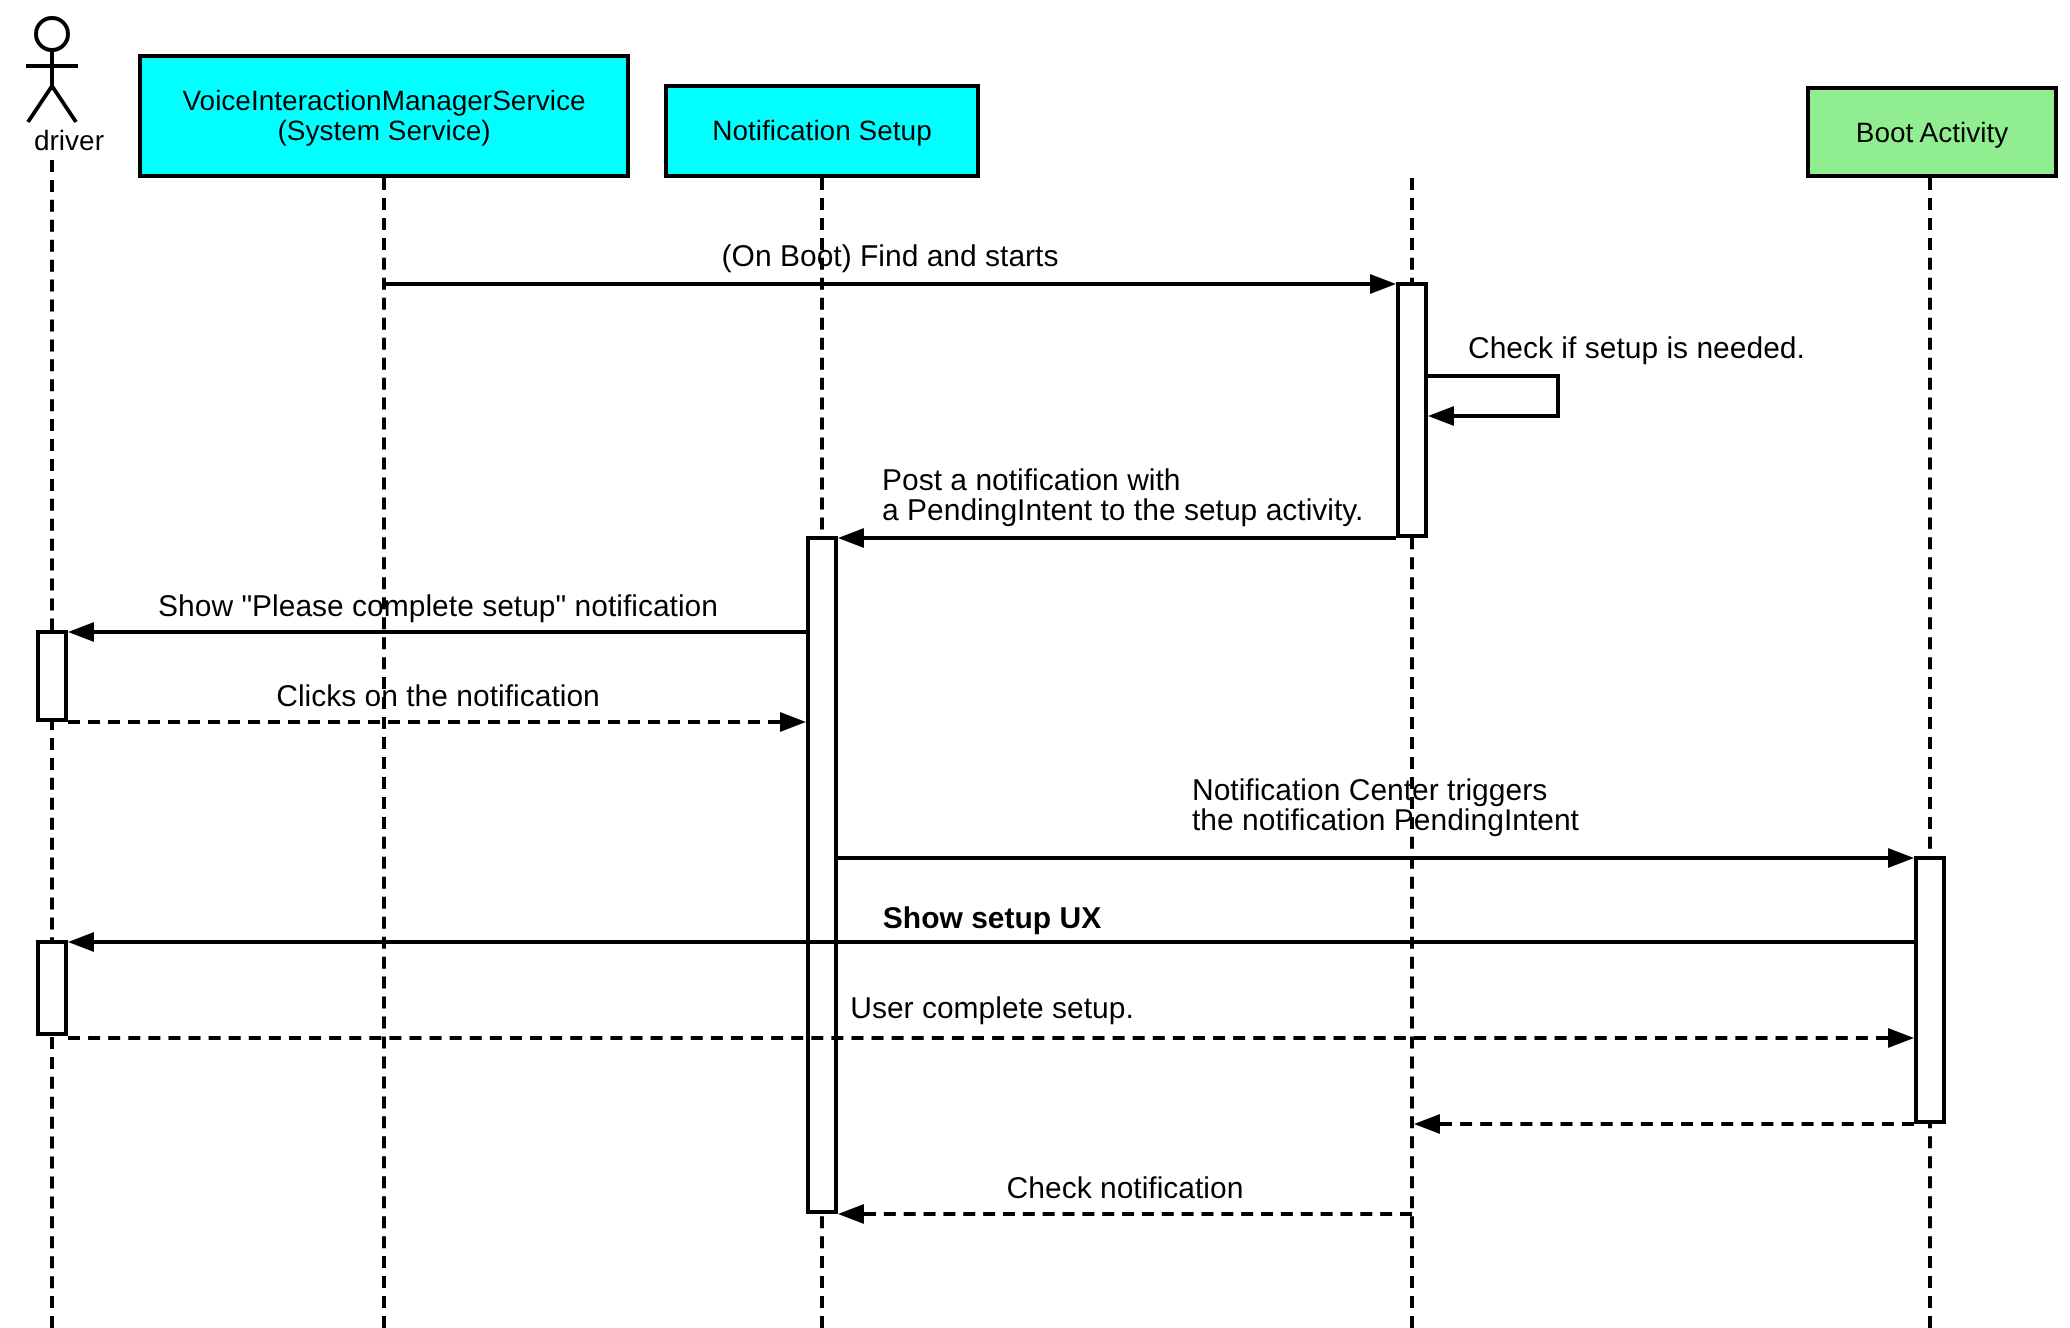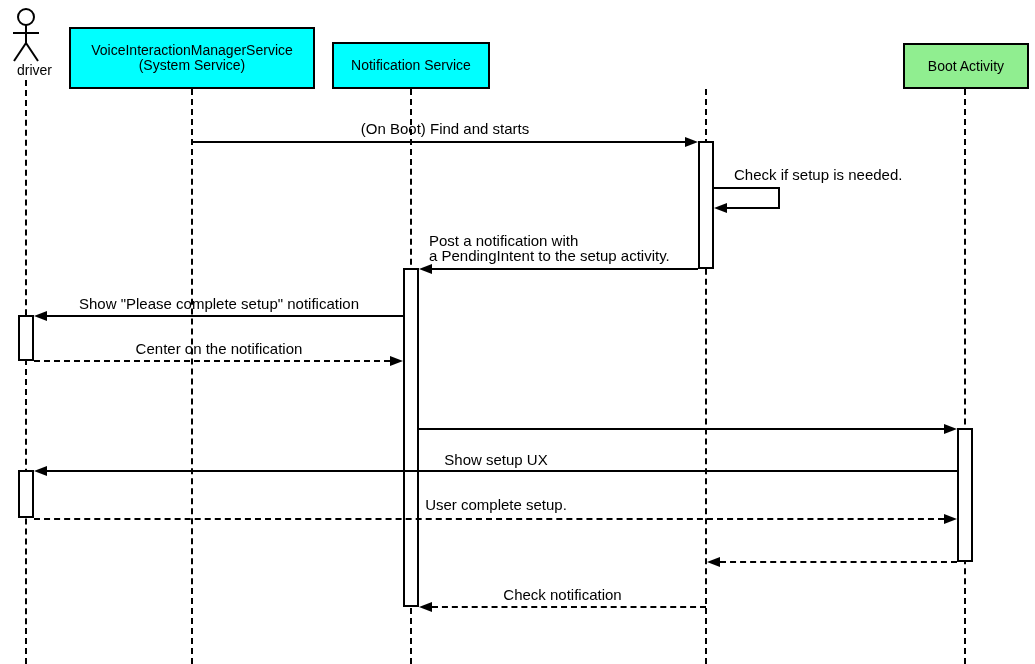--- a/index.html
+++ b/index.html
@@ -30,21 +30,21 @@
     <circle cx="20" cy="12" r="8"></circle>
     <line x1="20" y1="20" x2="20" y2="40"></line>
     <line x1="7" y1="28" x2="33" y2="28"></line>
     <line x1="20" y1="38" x2="8" y2="56"></line>
     <line x1="20" y1="38" x2="32" y2="56"></line>
   </svg>
   <div class="alabel" style="left:0;top:62px;width:52px;">driver</div>
 
   <div class="pbox" style="left: 69px; top: 27px; width: 246px; height: 62px; background-color: rgb(0, 255, 255);">VoiceInteractionManagerService
 (System Service)</div>
-  <div class="pbox" style="left: 332px; top: 42px; width: 158px; height: 47px; background-color: rgb(0, 255, 255);">Notification Service</div>
+  <div class="pbox" style="left: 332px; top: 42px; width: 158px; height: 47px; background-color: rgb(0, 255, 255);">Notification Setup</div>
   <div class="pbox" style="left: 903px; top: 43px; width: 126px; height: 46px; background-color: rgb(144, 238, 144);">Boot Activity</div>
 
   <div class="lifeline" style="left:25px;top:80px;height:584px;"></div>
   <div class="lifeline" style="left:191px;top:89px;height:575px;"></div>
   <div class="lifeline" style="left:410px;top:89px;height:575px;"></div>
   <div class="lifeline" style="left:705px;top:89px;height:575px;"></div>
   <div class="lifeline" style="left:964px;top:89px;height:575px;"></div>
 
   <div class="act" style="left:698px;top:141px;height:128px;"></div>
   <div class="act" style="left:403px;top:268px;height:339px;"></div>
@@ -55,37 +55,39 @@
   <div class="mlabel tc" style="left:192px;top:121px;width:506px;">(On Boot) Find and starts</div>
   <div class="mline" style="left:192px;top:141px;width:494px;"></div>
   <div class="ah-r" style="left:685px;top:137px;"></div>
 
   <div class="mlabel" style="left:734px;top:167px;">Check if setup is needed.</div>
   <div class="mline" style="left:714px;top:187px;width:66px;"></div>
   <div class="lifeline" style="left:778px;top:187px;height:22px;border-left-style:solid;"></div>
   <div class="mline" style="left:727px;top:207px;width:53px;"></div>
   <div class="ah-l" style="left:714px;top:203px;"></div>
 
-  <div class="mlabel" style="left:429px;top:233px;">Post a notification with
+  <div class="mlabel" style="left:441px;top:233px;">Post a notification with
 a PendingIntent to the setup activity.</div>
   <div class="mline" style="left:432px;top:268px;width:266px;"></div>
   <div class="ah-l" style="left:419px;top:264px;"></div>
 
   <div class="mlabel tc" style="left:34px;top:296px;width:370px;">Show "Please complete setup" notification</div>
   <div class="mline" style="left:47px;top:315px;width:356px;"></div>
   <div class="ah-l" style="left:34px;top:311px;"></div>
 
-  <div class="mlabel tc" style="left:34px;top:341px;width:370px;">Center on the notification</div>
+  <div class="mlabel tc" style="left:34px;top:341px;width:370px;">Clicks on the notification</div>
   <div class="mline dash" style="left:34px;top:360px;width:356px;"></div>
   <div class="ah-r" style="left:390px;top:356px;"></div>
 
+  <div class="mlabel" style="left:596px;top:388px;">Notification Center triggers
+the notification PendingIntent</div>
   <div class="mline" style="left:419px;top:428px;width:525px;"></div>
   <div class="ah-r" style="left:944px;top:424px;"></div>
 
-  <div class="mlabel tc" style="left:35px;top:452px;width:922px;">Show setup UX</div>
+  <div class="mlabel tc" style="left:35px;top:452px;width:922px;font-weight:bold;">Show setup UX</div>
   <div class="mline" style="left:47px;top:470px;width:910px;"></div>
   <div class="ah-l" style="left:34px;top:466px;"></div>
 
   <div class="mlabel tc" style="left:35px;top:497px;width:922px;">User complete setup.</div>
   <div class="mline dash" style="left:34px;top:518px;width:910px;"></div>
   <div class="ah-r" style="left:944px;top:514px;"></div>
 
   <div class="mline dash" style="left:720px;top:561px;width:237px;"></div>
   <div class="ah-l" style="left:707px;top:557px;"></div>
 

